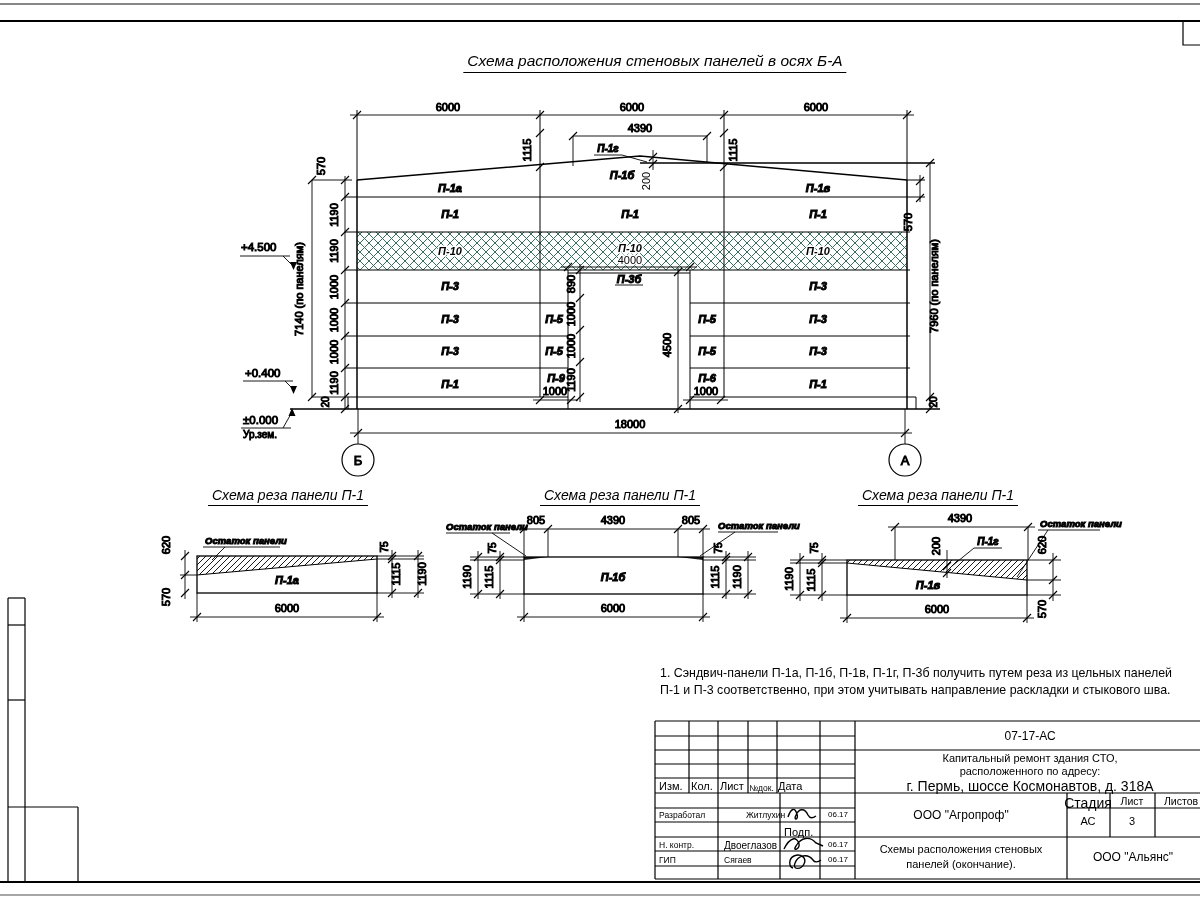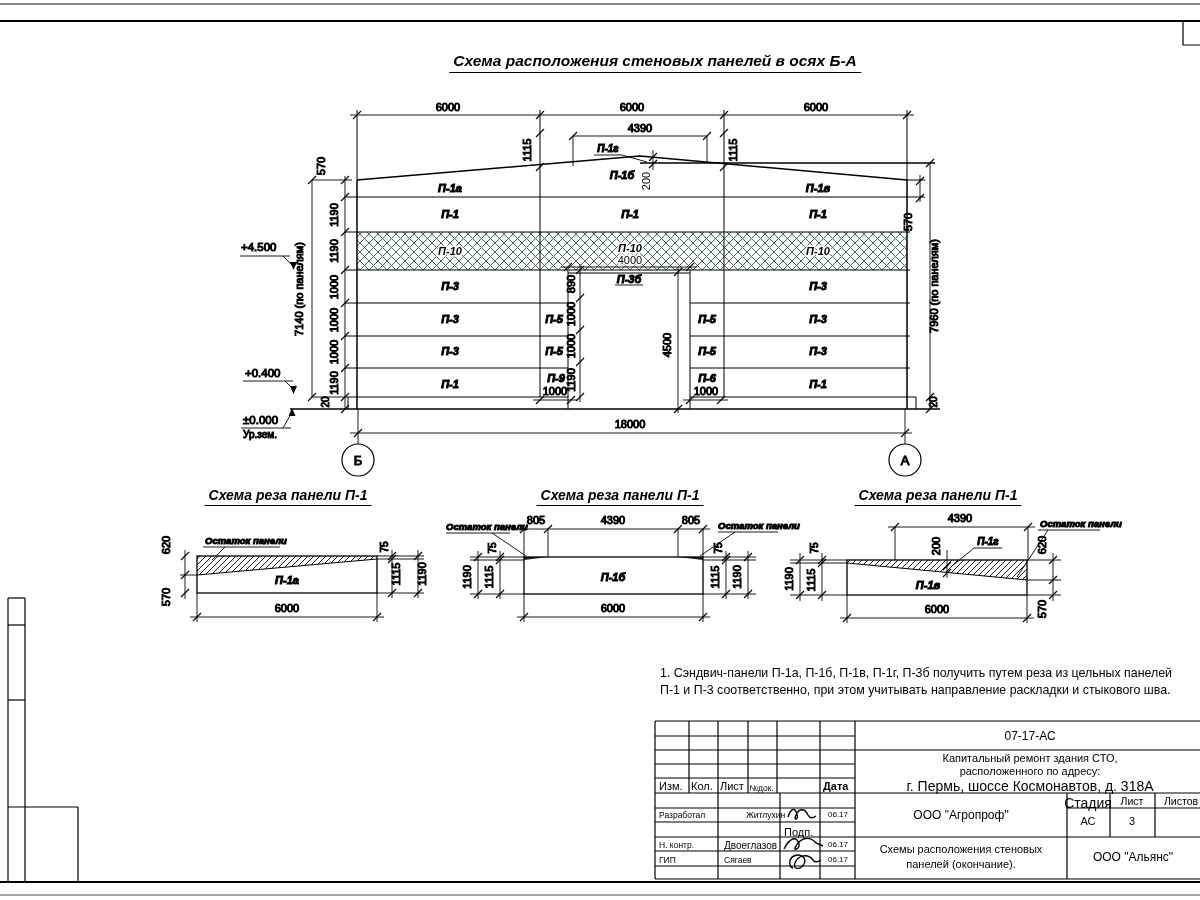--- a/index.html
+++ b/index.html
@@ -7,21 +7,21 @@
   .abs{position:absolute;}
   svg text{fill:#000;font-family:"Liberation Sans",sans-serif;}
   .dim{font-size:11px;}
   .dims{font-size:10px;}
   .pl{font-size:11px;font-style:italic;font-weight:bold;}
   .pls{font-size:10px;font-style:italic;font-weight:bold;}
   .rem{font-size:9.5px;font-style:italic;font-weight:bold;}
   .lev{font-size:11.5px;}
   .axis{font-size:13px;}
   .halo{paint-order:stroke;stroke:#fff;stroke-width:3px;}
-  .ttl{font-weight:bold;font-style:italic;border-bottom:1.6px solid #000;padding:0 4px 2px 4px;white-space:nowrap;transform:translateX(-50%);}
+  .ttl{font-weight:normal;font-style:italic;border-bottom:1.6px solid #000;padding:0 4px 2px 4px;white-space:nowrap;transform:translateX(-50%);}
   .ttl1{font-size:15.5px;}
   .ttl2{font-size:14px;}
   .note{font-size:12.4px;white-space:nowrap;}
   .tbt{white-space:nowrap;}
   .ctr{transform:translateX(-50%);}
 </style>
 </head>
 <body>
 
 <svg class="abs" style="left:0;top:0" width="1200" height="900" viewBox="0 0 1200 900">
@@ -445,21 +445,21 @@
 
 <div class="abs note" style="left:660px;top:666px;">1. Сэндвич-панели П-1а, П-1б, П-1в, П-1г, П-3б получить путем реза из цельных панелей</div>
 <div class="abs note" style="left:660px;top:683px;">П-1 и П-3 соответственно, при этом учитывать направление раскладки и стыкового шва.</div>
 
 <div>
   <div class="abs tbt" style="left:659px;top:780px;font-size:11px;">Изм.</div>
   <div class="abs tbt" style="left:691px;top:780px;font-size:11px;">Кол.</div>
   <div class="abs tbt" style="left:720px;top:780px;font-size:11px;">Лист</div>
   <div class="abs tbt" style="left:749px;top:783px;font-size:8.5px;">№док.</div>
   <div class="abs tbt" style="left:784px;top:780px;font-size:11px;margin-top:46px;">Подп.</div>
-  <div class="abs tbt" style="left:823px;top:780px;font-size:11px;font-weight:bold;">Дата</div>
+  <div class="abs tbt" style="left:778px;top:780px;font-size:11px;">Дата</div>
 
   <div class="abs tbt" style="left:659px;top:810px;font-size:8.5px;">Разработал</div>
   <div class="abs tbt" style="left:724px;top:810px;font-size:8.5px;margin-left:22px;">Житлухин</div>
   <div class="abs tbt" style="left:828px;top:810px;font-size:8px;">06.17</div>
   <div class="abs tbt" style="left:659px;top:840px;font-size:8.5px;">Н. контр.</div>
   <div class="abs tbt" style="left:724px;top:840px;font-size:10px;">Двоеглазов</div>
   <div class="abs tbt" style="left:828px;top:840px;font-size:8px;">06.17</div>
   <div class="abs tbt" style="left:659px;top:855px;font-size:8.5px;">ГИП</div>
   <div class="abs tbt" style="left:724px;top:855px;font-size:8.5px;">Сягаев</div>
   <div class="abs tbt" style="left:828px;top:855px;font-size:8px;">06.17</div>

